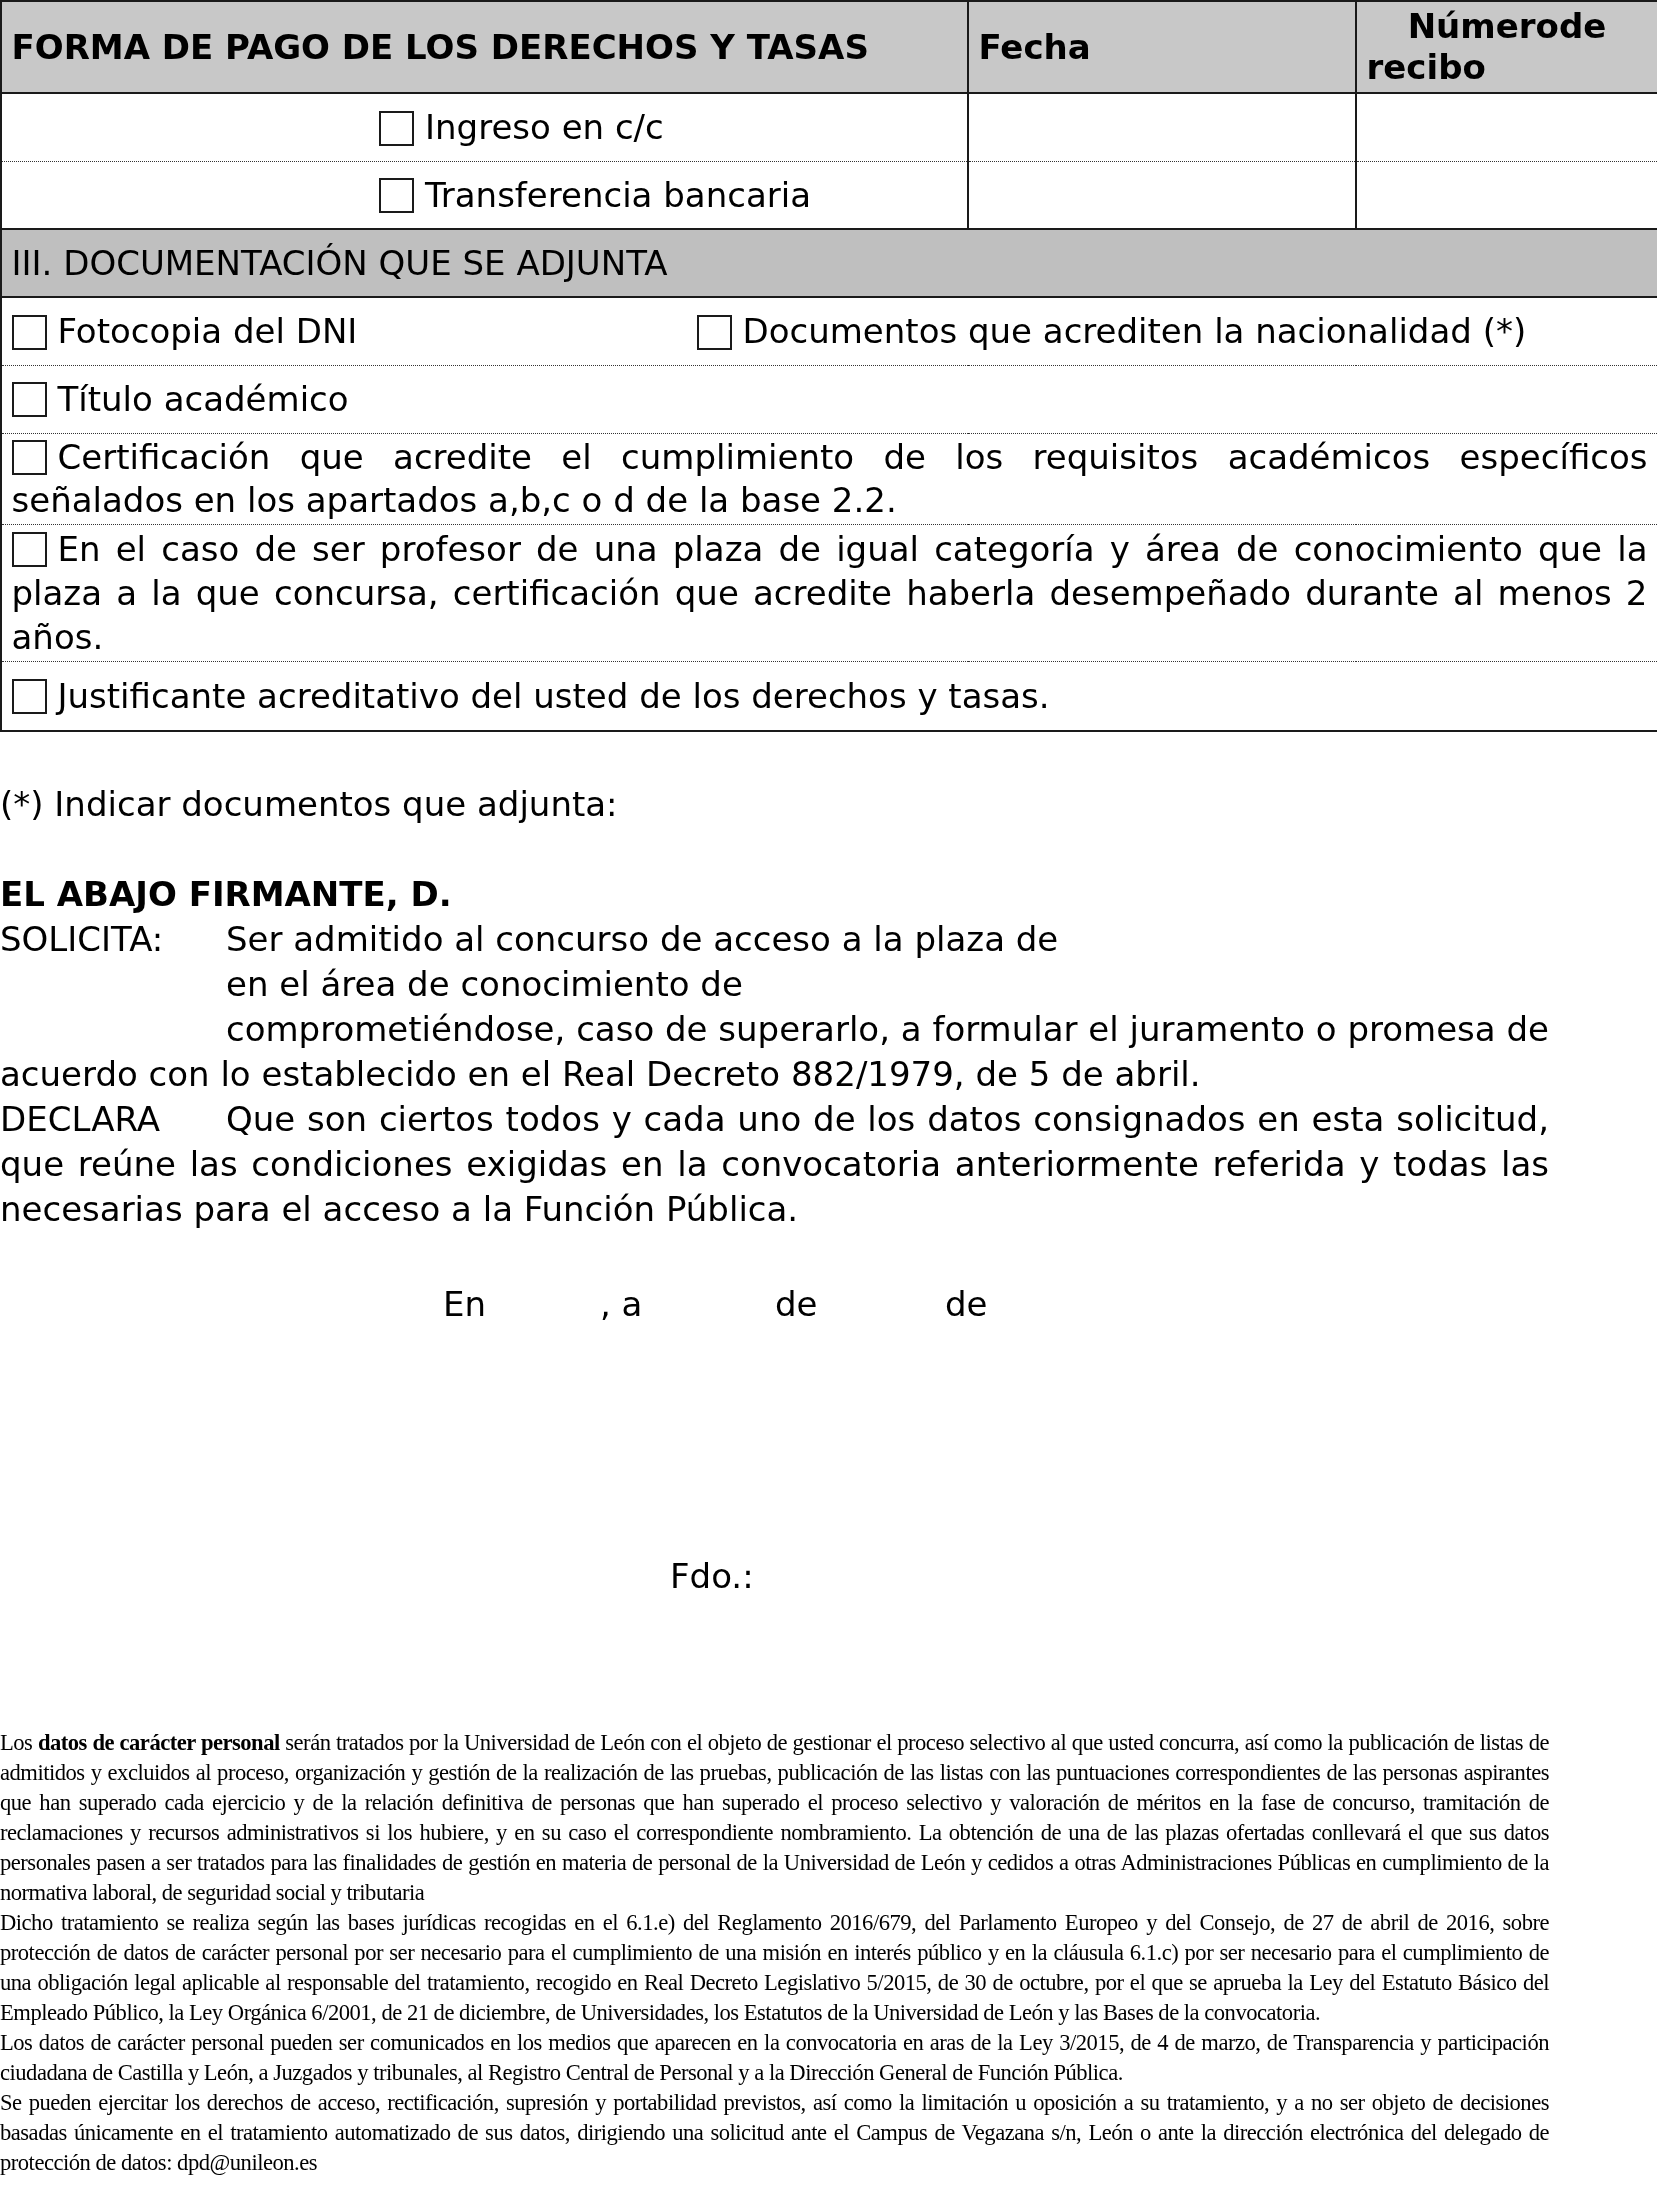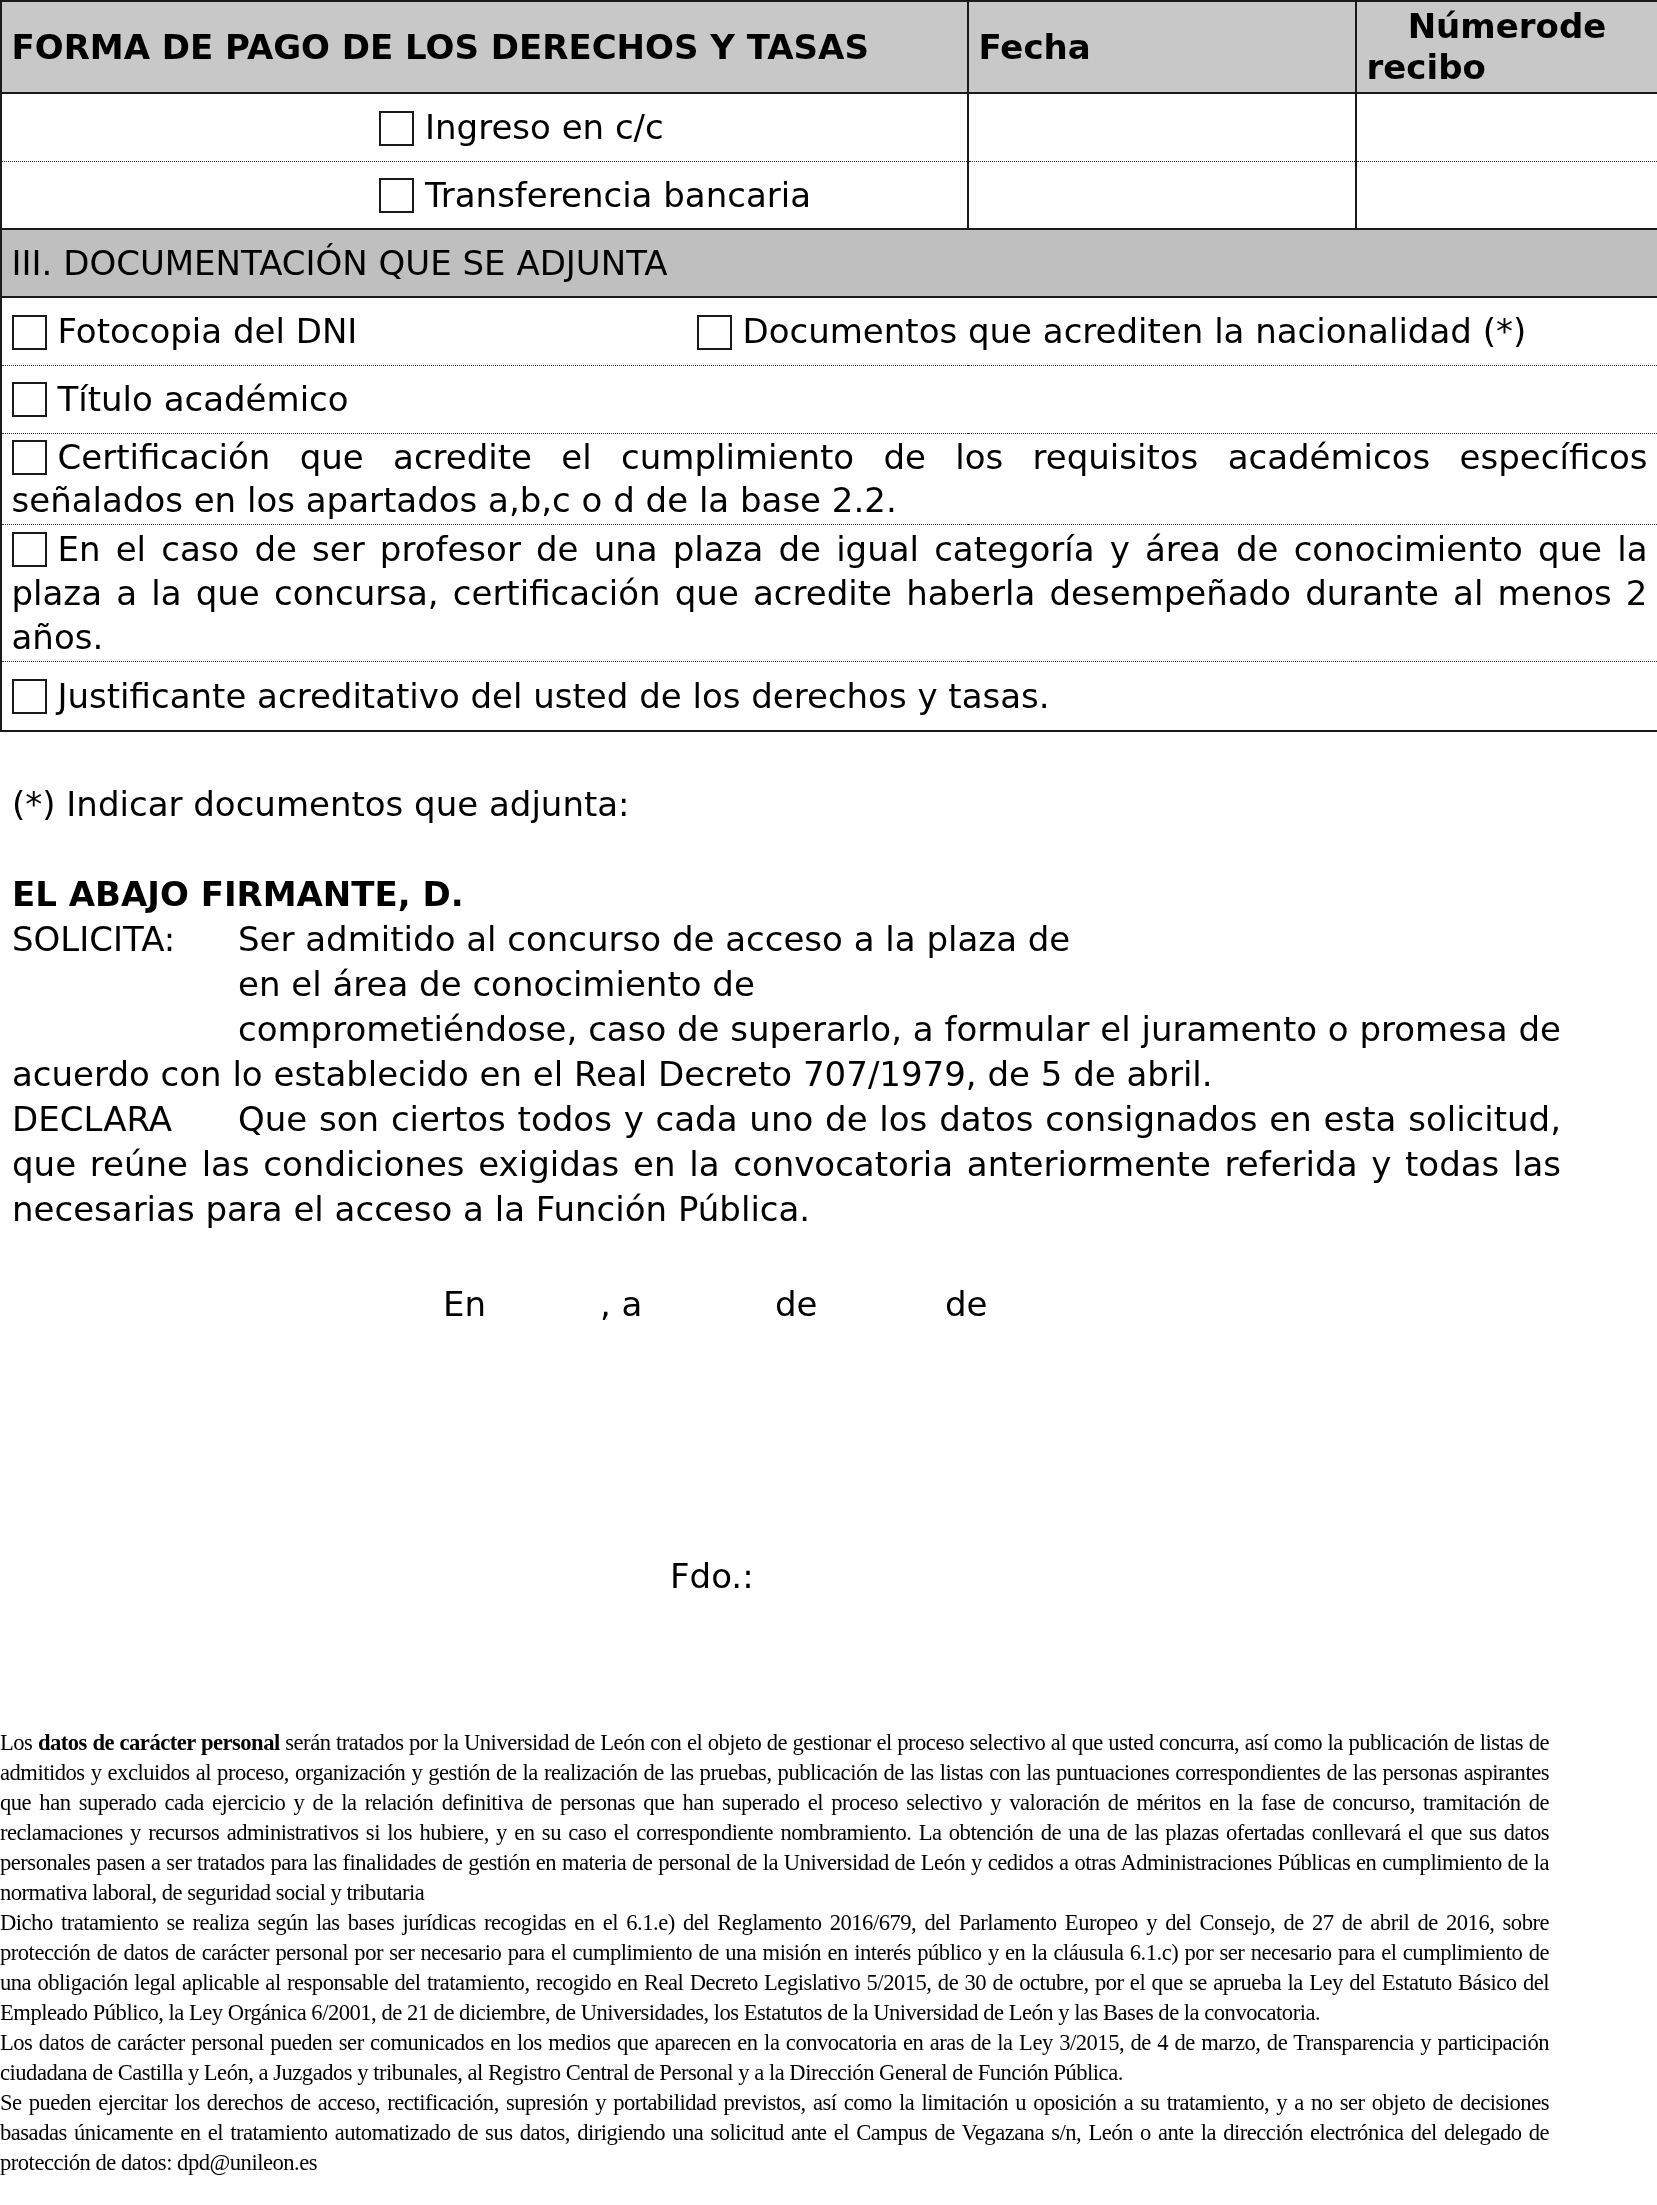--- a/index.html
+++ b/index.html
@@ -19,21 +19,21 @@
     .hdr td { background: #c8c8c8; font-weight: bold; border: 2.4px solid #1a1a1a; }
     .hdr2 td { background: #bfbfbf; font-weight: normal; border-top: 2.4px solid #1a1a1a; border-bottom: 2.4px solid #1a1a1a; }
     .vsep { border-left: 2.4px solid #1a1a1a; }
     .dotted-bottom { border-bottom: 1.6px dotted #333; }
     .cb {
       display: inline-block; width: 35px; height: 35px; box-sizing: border-box;
       border: 2.4px solid #1a1a1a; vertical-align: -6.4px; margin-right: 11px; background: #fff;
     }
     .justify { text-align: justify; text-align-last: left; }
     .row-h87 { height: 67px; }
-    .sec { position: absolute; left: 0; width: 1548px; font-size: 34px; line-height: 45px; margin-left: 12px; }
+    .sec { position: absolute; left: 0; width: 1548px; font-size: 34px; line-height: 45px; }
     .bold { font-weight: bold; }
     .legal {
       position: absolute; left: 0; top: 1728px; width: 1549px;
       font-family: "Liberation Serif", serif; font-size: 22.6px; line-height: 30px;
       text-align: justify; text-align-last: left; letter-spacing: -0.5px;
     }
     .legal p { margin: 0; }
     .solicita-label { display: inline-block; width: 226px; font-weight: normal; }
     .indent { padding-left: 226px; }
   </style>
@@ -111,21 +111,21 @@
   </table>
 
 <div class="sec" style="top:782px">(*) Indicar documentos que adjunta:</div>
 
 <div class="sec" style="top:872px;width:1549px">
   <div class="bold">EL ABAJO FIRMANTE, D.</div>
   <div>
     <span class="solicita-label">SOLICITA:</span><span>Ser admitido al concurso de acceso a la plaza de</span>
   </div>
   <div class="indent">en el área de conocimiento de</div>
-  <div class="justify" style="text-indent:226px">comprometiéndose, caso de superarlo, a formular el juramento o promesa de acuerdo con lo establecido en el Real Decreto 707/1979, de 5 de abril.</div>
+  <div class="justify" style="text-indent:226px">comprometiéndose, caso de superarlo, a formular el juramento o promesa de acuerdo con lo establecido en el Real Decreto 882/1979, de 5 de abril.</div>
   <div class="justify">
     <span class="solicita-label" style="width:226px">DECLARA</span><span>Que son ciertos todos y cada uno de los datos consignados en esta solicitud, que reúne las condiciones exigidas en la convocatoria anteriormente referida y todas las necesarias para el acceso a la Función Pública.</span>
   </div>
 </div>
 
 <div style="position:absolute;top:1282px;left:0;font-size:34px;line-height:45px;width:1112px">
   <span style="position:absolute;left:443px">En</span>
   <span style="position:absolute;left:600px">, a</span>
   <span style="position:absolute;left:775px">de</span>
   <span style="position:absolute;left:945px">de</span>

